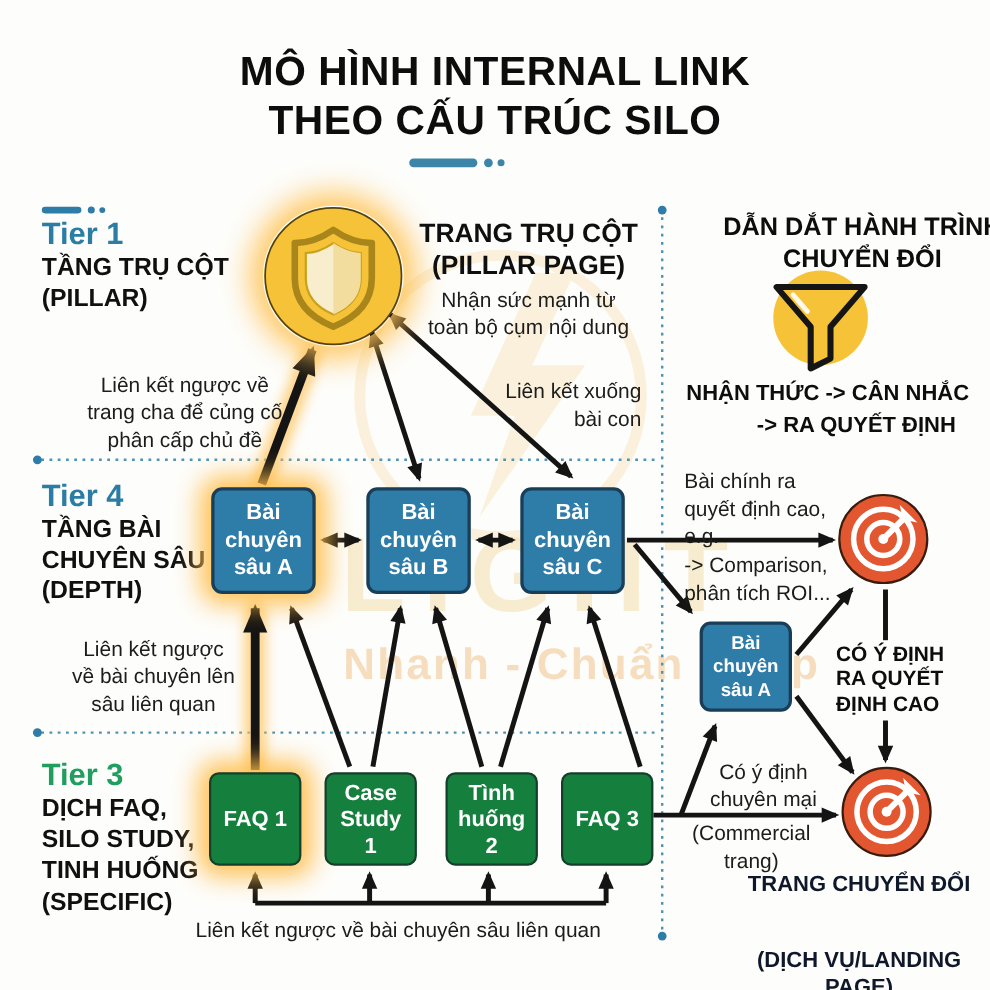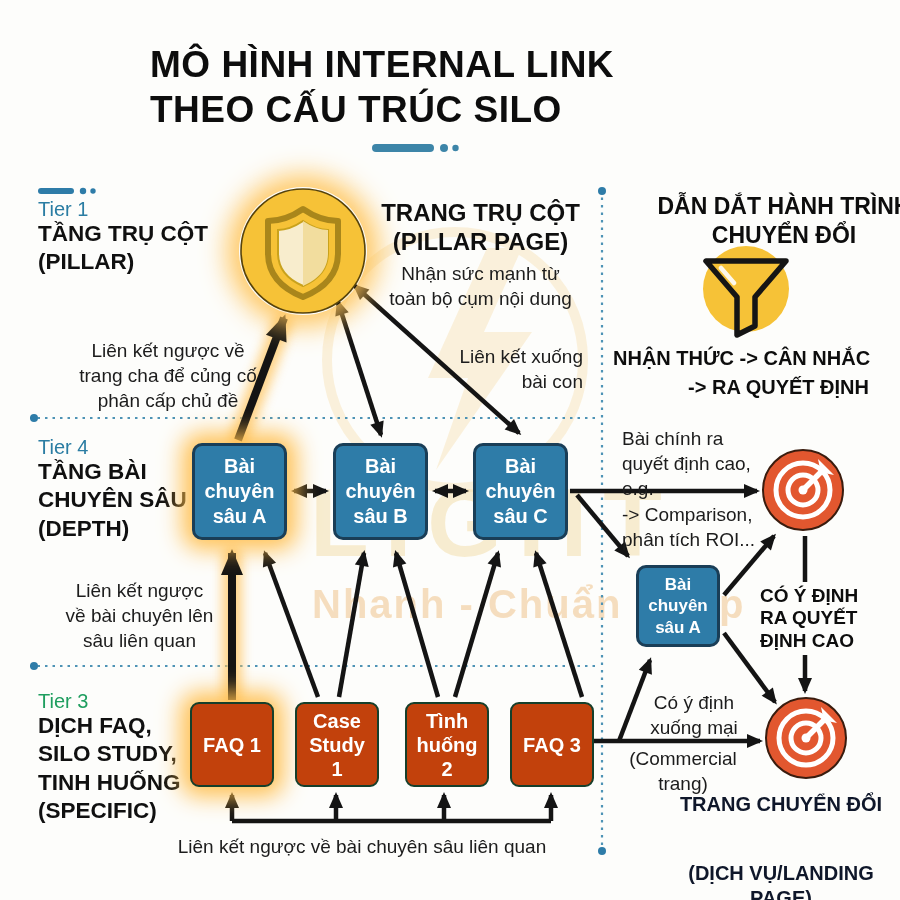--- a/index.html
+++ b/index.html
@@ -1,30 +1,30 @@
 <!DOCTYPE html>
 <html><head>
 <meta charset="utf-8">
 <style>
   html,body{margin:0;padding:0;background:#e8e8e8;}
   #canvas{position:relative;width:900px;height:900px;margin:0 auto;background:#FDFDFB;overflow:hidden;
           font-family:"Liberation Sans","DejaVu Sans",sans-serif;color:#141414;}
   .abs{position:absolute;}
   .z0{z-index:0}.z1{z-index:1}.z2{z-index:2}
-  .ttl{font-weight:bold;color:#0d0d0d;font-size:37px;line-height:1.22;letter-spacing:.5px;}
+  .ttl{font-weight:bold;color:#0d0d0d;text-align:center;font-size:37px;line-height:1.22;letter-spacing:.5px;}
   .ttl span{display:block;}
-  .tier-tag{font-size:20px;font-weight:normal;line-height:1.1;}
+  .tier-tag{font-size:28px;font-weight:bold;line-height:1.1;}
   .tier-title span{display:block;font-size:22.5px;font-weight:bold;color:#101010;line-height:1.26;}
   .lbl{font-size:19px;color:#1c1c1c;line-height:1.32;text-align:center;}
   .lbl span{display:block;}
   .lbl-left{text-align:left;}
   .node{display:flex;align-items:center;justify-content:center;text-align:center;
         color:#fff;font-weight:bold;border-radius:10px;line-height:1.25;padding:4px;box-sizing:border-box;}
   .blue-node{background:#2E7CA8;border:3px solid #1A3E57;font-size:20px;}
-  .green-node{background:#c2410c;border:2.5px solid #153F2B;font-size:20px;border-radius:9px;line-height:1.2;}
+  .green-node{background:#15803d;border:2.5px solid #153F2B;font-size:20px;border-radius:9px;line-height:1.2;}
   .glow{box-shadow:0 0 22px 10px rgba(255,190,75,.92);}
   .pillar-title span{display:block;font-size:24px;font-weight:bold;line-height:1.22;color:#0f0f0f;}
   .rp-title span{display:block;font-size:23px;font-weight:bold;line-height:1.25;color:#0d0d0d;text-align:center;}
   .stages{font-size:20px;font-weight:bold;color:#0d0d0d;line-height:1.45;}
   .hi-intent{font-size:19px;font-weight:bold;color:#0d0d0d;line-height:1.18;background:#FDFDFB;padding:3px 2px;}
   .hi-intent span{display:block;}
   .conv{font-weight:bold;color:#0f172a;text-align:center;line-height:1.25;}
   .wm-brand{font-size:96px;font-weight:bold;color:#F2DCA6;letter-spacing:16px;opacity:.5;}
   .wm-slogan{font-size:40px;font-weight:bold;color:#EFBF82;opacity:.5;letter-spacing:2px;}
 </style>
@@ -200,21 +200,21 @@
 
   <div class="abs z2" style="left:699px;top:244px;width:94px;height:94px;">
     <svg width="94" height="94" viewBox="0 0 94 94">
       <circle cx="47" cy="45" r="43" fill="#F6C237"></circle>
       <path d="M7,17 H87 L56,53 V82 L38,91 V53 Z" fill="none" stroke="#151515" stroke-width="5.5" stroke-linejoin="round"></path>
       <path d="M22,24 L35,39" stroke="#ffffff" stroke-width="4.5" stroke-linecap="round" opacity=".9"></path>
     </svg>
   </div>
 
   <div class="abs z2 stages" style="left:613px;top:344px;width:268px;">
-    <div style="text-align:left;">NHẬN THỨC -&gt; CÂN NHẮC</div>
+    <div style="text-align:right;">NHẬN THỨC -&gt; CÂN NHẮC</div>
     <div style="text-align:right;padding-right:12px;">-&gt; RA QUYẾT ĐỊNH</div>
   </div>
 
   <div class="abs z2 lbl lbl-left" style="left:622px;top:426px;width:150px;">
     <span>Bài chính ra</span>
     <span>quyết định cao,</span>
     <span>e.g.</span>
   </div>
 
   <div class="abs z2 lbl lbl-left" style="left:622px;top:502px;width:160px;">
@@ -236,21 +236,21 @@
       <circle cx="42" cy="42" r="27" fill="none" stroke="#fff" stroke-width="5"></circle>
       <circle cx="42" cy="42" r="15" fill="none" stroke="#fff" stroke-width="5"></circle>
       <circle cx="42" cy="42" r="4.5" fill="#fff"></circle>
       <line x1="62" y1="22" x2="43" y2="41" stroke="#fff" stroke-width="5.5" stroke-linecap="round"></line>
       <path d="M57,11 L73,27 L63,25 L59,21 Z" fill="#fff"></path>
     </svg>
   </div>
 
   <div class="abs z2 lbl" style="left:638px;top:690px;width:112px;">
     <span>Có ý định</span>
-    <span>xuống mại</span>
+    <span>chuyên mại</span>
   </div>
   <div class="abs z2 lbl" style="left:622px;top:746px;width:122px;">
     <span>(Commercial</span>
     <span>trang)</span>
   </div>
 
   <div class="abs z2" style="left:764px;top:696px;width:84px;height:84px;">
     <svg width="84" height="84" viewBox="0 0 84 84">
       <circle cx="42" cy="42" r="40" fill="#E2572F" stroke="#3a1c0e" stroke-width="2"></circle>
       <circle cx="42" cy="42" r="27" fill="none" stroke="#fff" stroke-width="5"></circle>

